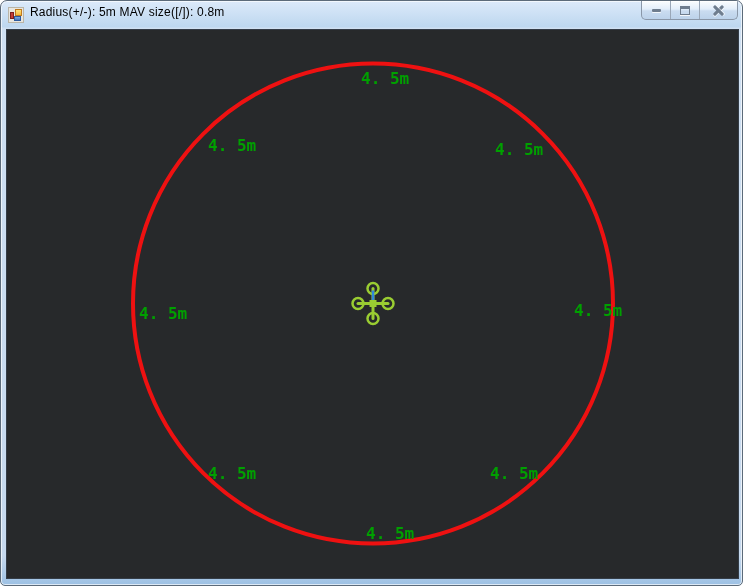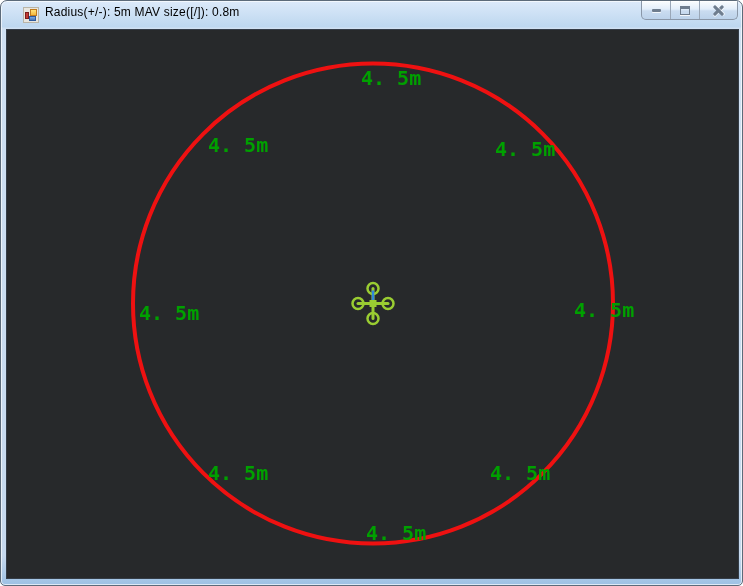--- a/index.html
+++ b/index.html
@@ -16,21 +16,21 @@
     position:relative;width:743px;height:586px;
     border:1px solid var(--frame-border);
     border-radius:7px 7px 5px 5px;
     background:linear-gradient(180deg,var(--titlebar-top) 0,var(--titlebar-bottom) 26px,var(--frame) 27px,#c6d9ee 95%,#9dc1e4 100%);
     box-shadow:inset 0 0 0 1px rgba(255,255,255,.65);
     overflow:hidden;
   }
 
   .titlebar{
     position:absolute;left:0;top:0;right:0;height:27px;
-    display:flex;align-items:center;padding-left:22px;
+    display:flex;align-items:center;padding-left:7px;
   }
   .app-icon{position:relative;width:16px;height:16px;margin-right:6px;background:#e8e6df;border:1px solid #b9b5a8}
   .app-icon .sq-red{position:absolute;left:1px;top:4px;width:4px;height:7px;background:#c23b36;border:1px solid #7e1f1c}
   .app-icon .sq-yellow{position:absolute;left:6px;top:1px;width:7px;height:7px;background:linear-gradient(180deg,#ffe27a,#f4b83d);border:1px solid #c07b1d}
   .app-icon .sq-blue{position:absolute;left:5px;top:8px;width:7px;height:5px;background:linear-gradient(180deg,#7aa8e0,#4878bd);border:1px solid #2d5a9e}
   .title-text{font-size:12px;color:#000;letter-spacing:.2px;padding-bottom:6px}
 
   .caption-buttons{
     position:absolute;top:0;right:4px;height:19px;display:flex;
     border:1px solid #8a97a8;border-top:none;border-radius:0 0 5px 5px;
@@ -59,21 +59,21 @@
   .scene{position:absolute;left:0;top:0}
   .boundary{fill:none;stroke:var(--circle-color);stroke-width:4}
   .arm{stroke:var(--mav-color);stroke-width:3;stroke-linecap:round}
   .rotor{fill:none;stroke:var(--mav-color);stroke-width:2.5}
   .hub{fill:var(--mav-color)}
   .heading{stroke:var(--heading-color);stroke-width:2.5}
 
   .r-label{
     position:absolute;
     font-family:"DejaVu Sans Mono",monospace;
-    font-weight:bold;font-size:20px;line-height:15px;
+    font-weight:bold;font-size:16px;line-height:15px;
     color:var(--label-color);white-space:pre;
   }
 </style>
 </head>
 <body>
 
 <div class="window">
 
   <div class="titlebar">
     <div class="app-icon">

